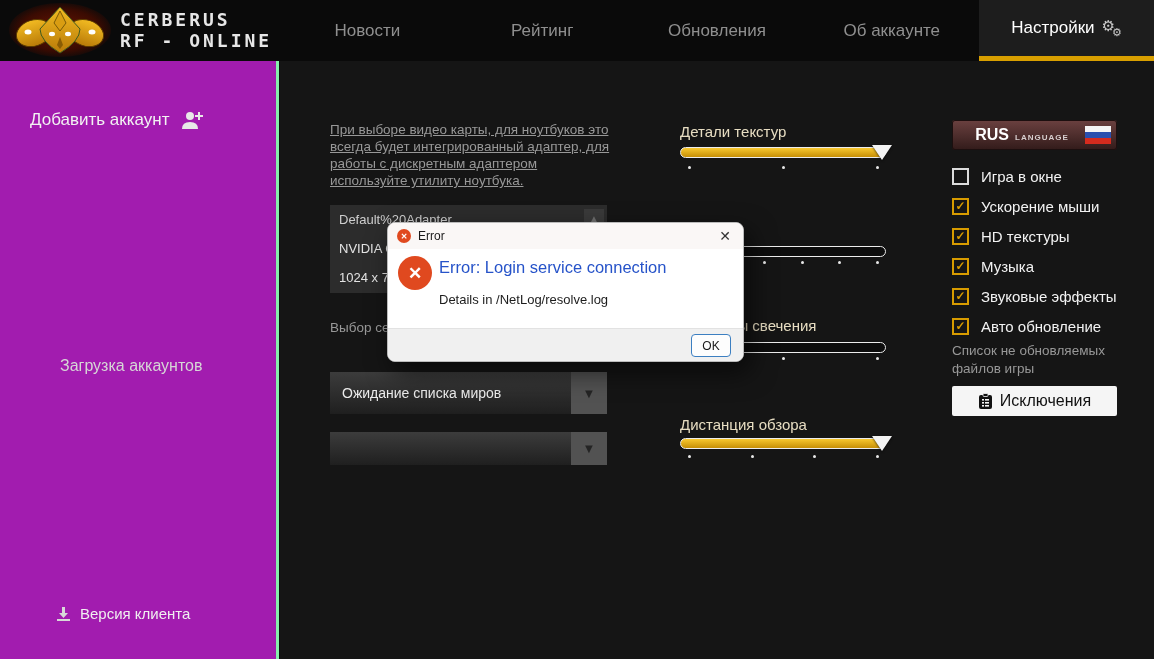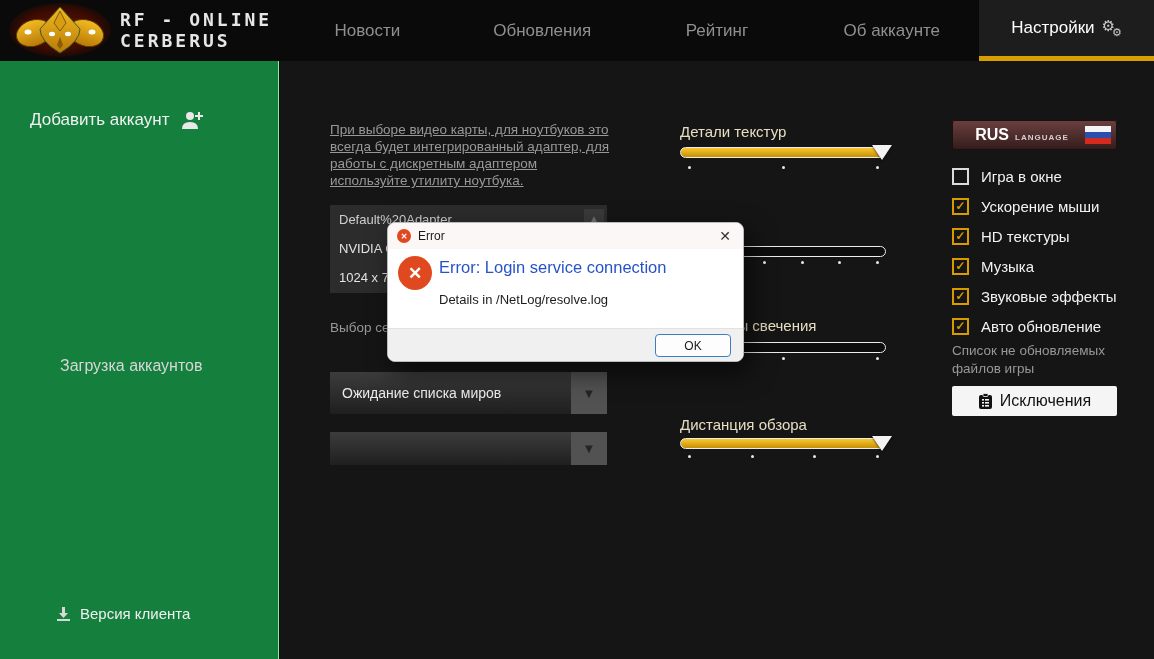--- a/index.html
+++ b/index.html
@@ -14,21 +14,21 @@
   .logo { position:absolute; left:6px; top:1px; width:108px; height:58px; }
   .brand { position:absolute; left:120px; top:9px; font-family:"DejaVu Sans Mono", monospace;
            font-weight:bold; color:#e6e6e6; font-size:18px; letter-spacing:3px; line-height:21px; }
   .tabs { position:absolute; left:280px; top:0; width:874px; height:61px; display:flex; }
   .tab { flex:1; display:flex; align-items:center; justify-content:center; gap:7px;
          color:#8f8f8f; font-size:17px; cursor:pointer; height:61px; }
   .tab.active { background:#1d1d1d; color:#ffffff; border-bottom:5px solid #d89f00; }
   .gears { color:#c9c9c9; font-size:15px; line-height:1; white-space:nowrap; }
   .gears .g2 { font-size:11px; margin-left:-3px; vertical-align:-5px; display:inline-block; }
   
-  .sidebar { position:absolute; left:0; top:61px; width:279px; height:598px; background:#15803d; border-right:1px solid #86efac; }
+  .sidebar { position:absolute; left:0; top:61px; width:279px; height:598px; background:#a21caf; border-right:3px solid #86efac; }
   .side-add { position:absolute; left:30px; top:49px; display:flex; align-items:center; gap:10px;
               color:#f2f2f2; font-size:17px; cursor:pointer; }
   .side-loading { position:absolute; left:60px; top:296px; color:#d6d6d6; font-size:16px; }
   .side-version { position:absolute; left:55px; top:544px; display:flex; align-items:center; gap:8px;
                   color:#f0f0f0; font-size:15px; cursor:pointer; }
   
   .main { position:absolute; left:280px; top:61px; width:874px; height:598px; background:#151515; }
   .note { position:absolute; left:50px; top:60px; width:280px; color:#989898; font-size:13.5px; line-height:17px;text-decoration:underline; }
   .listbox { position:absolute; left:50px; top:144px; width:277px; height:88px; background:#2c2c2c; }
   .listrow { height:29px; padding:7px 0 0 9px; font-size:13px; color:#cfcfcf; white-space:nowrap; overflow:hidden; }
@@ -80,21 +80,21 @@
                 font-weight:bold; display:flex; align-items:center; justify-content:center; }
   .dlg-title { flex:1; color:#1a1a1a; font-size:12px; }
   .dlg-close { color:#333; font-size:14px; cursor:pointer; padding:0 3px; }
   .dlg-body { height:79px; background:#fff; position:relative; }
   .dlg-ico { position:absolute; left:10px; top:7px; width:34px; height:34px; border-radius:50%;
              background:#e0491f; color:#fff; font-size:17px; font-weight:bold;
              display:flex; align-items:center; justify-content:center; }
   .dlg-head { position:absolute; left:51px; top:9px; color:#2653c9; font-size:16.5px; }
   .dlg-detail { position:absolute; left:51px; top:43px; color:#1c1c1c; font-size:13px; }
   .dlg-footer { height:34px; background:#f0f0f0; border-top:1px solid #e2e2e2; position:relative; }
-  .ok-btn { position:absolute; right:12px; top:5px; width:76px; height:23px; background:#fdfdfd;
+  .ok-btn { position:absolute; right:12px; top:5px; width:40px; height:23px; background:#fdfdfd;
             border:1px solid #3c7fc1; border-radius:4px; color:#1a1a1a; font-size:12px; cursor:pointer;
             font-family:"Liberation Sans", sans-serif; }
   .icon-svg { display:block; }
 </style>
 </head>
 <body>
 
 <div id="app">
 
   <div class="topbar">
@@ -116,27 +116,27 @@
       <ellipse cx="80" cy="32" rx="18" ry="13" fill="url(#gold)" stroke="#5a3a00" transform="rotate(18 80 32)"></ellipse>
       <ellipse cx="22" cy="31" rx="3.5" ry="2.5" fill="#fff"></ellipse>
       <ellipse cx="86" cy="31" rx="3.5" ry="2.5" fill="#fff"></ellipse>
       <path d="M54 6 L74 28 Q74 40 54 52 Q34 40 34 28 Z" fill="url(#gold)" stroke="#3f5a1e"></path>
       <path d="M54 10 L60 22 L54 30 L48 22 Z" fill="#d99d12" stroke="#7a5a06"></path>
       <ellipse cx="46" cy="33" rx="3" ry="2.2" fill="#fff"></ellipse>
       <ellipse cx="62" cy="33" rx="3" ry="2.2" fill="#fff"></ellipse>
       <path d="M54 36 L57 44 L54 48 L51 44 Z" fill="#8a5c04"></path>
     </svg>
     <div class="brand">
+      <div>CERBERUS</div>
       <div>RF - ONLINE</div>
-      <div>CERBERUS</div>
     </div>
     <div class="tabs">
       <div class="tab">Новости</div>
+      <div class="tab">Рейтинг</div>
       <div class="tab">Обновления</div>
-      <div class="tab">Рейтинг</div>
       <div class="tab">Об аккаунте</div>
       <div class="tab active">
         <span>Настройки</span>
         <span class="gears">⚙<span class="g2">⚙</span></span>
       </div>
     </div>
   </div>
 
   <div class="sidebar">
     <div class="side-add">

